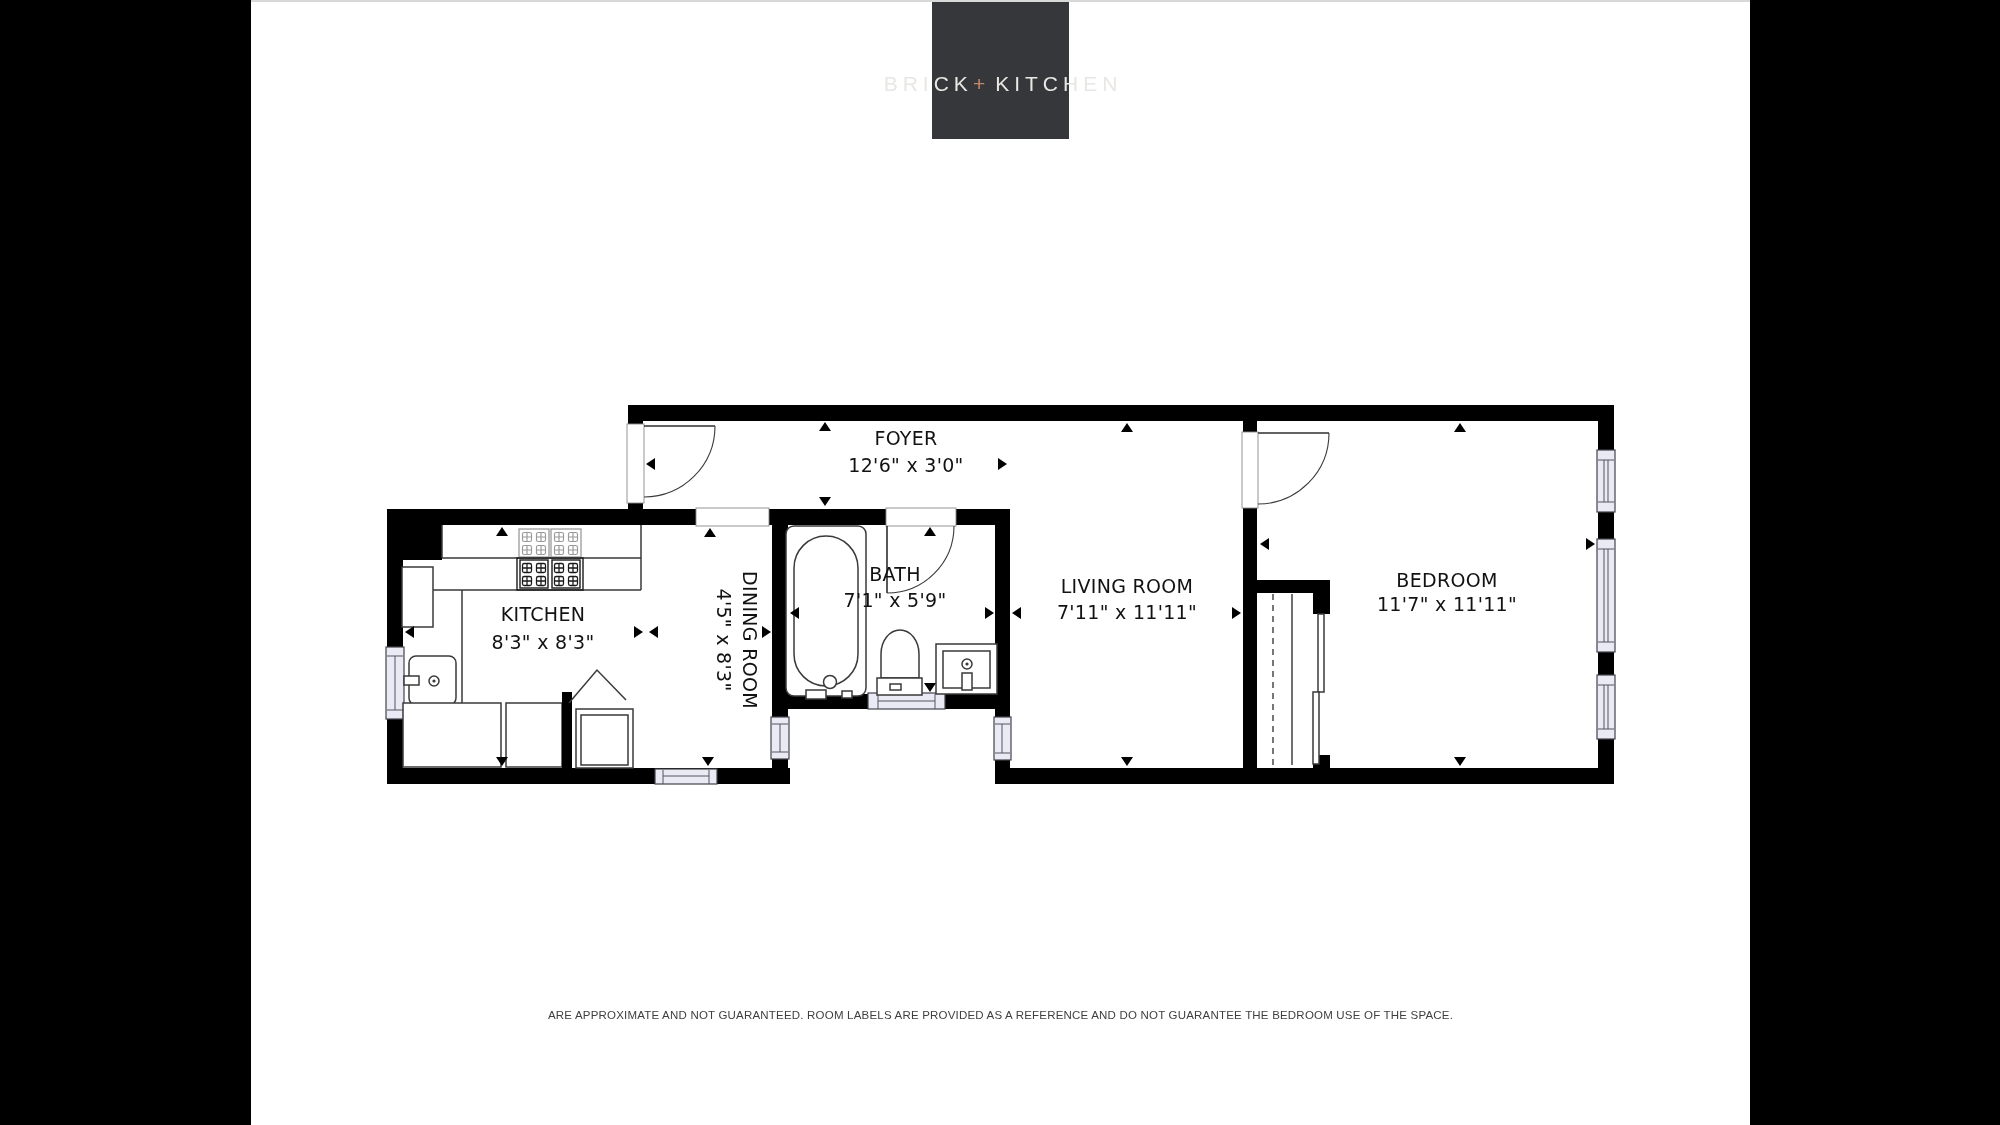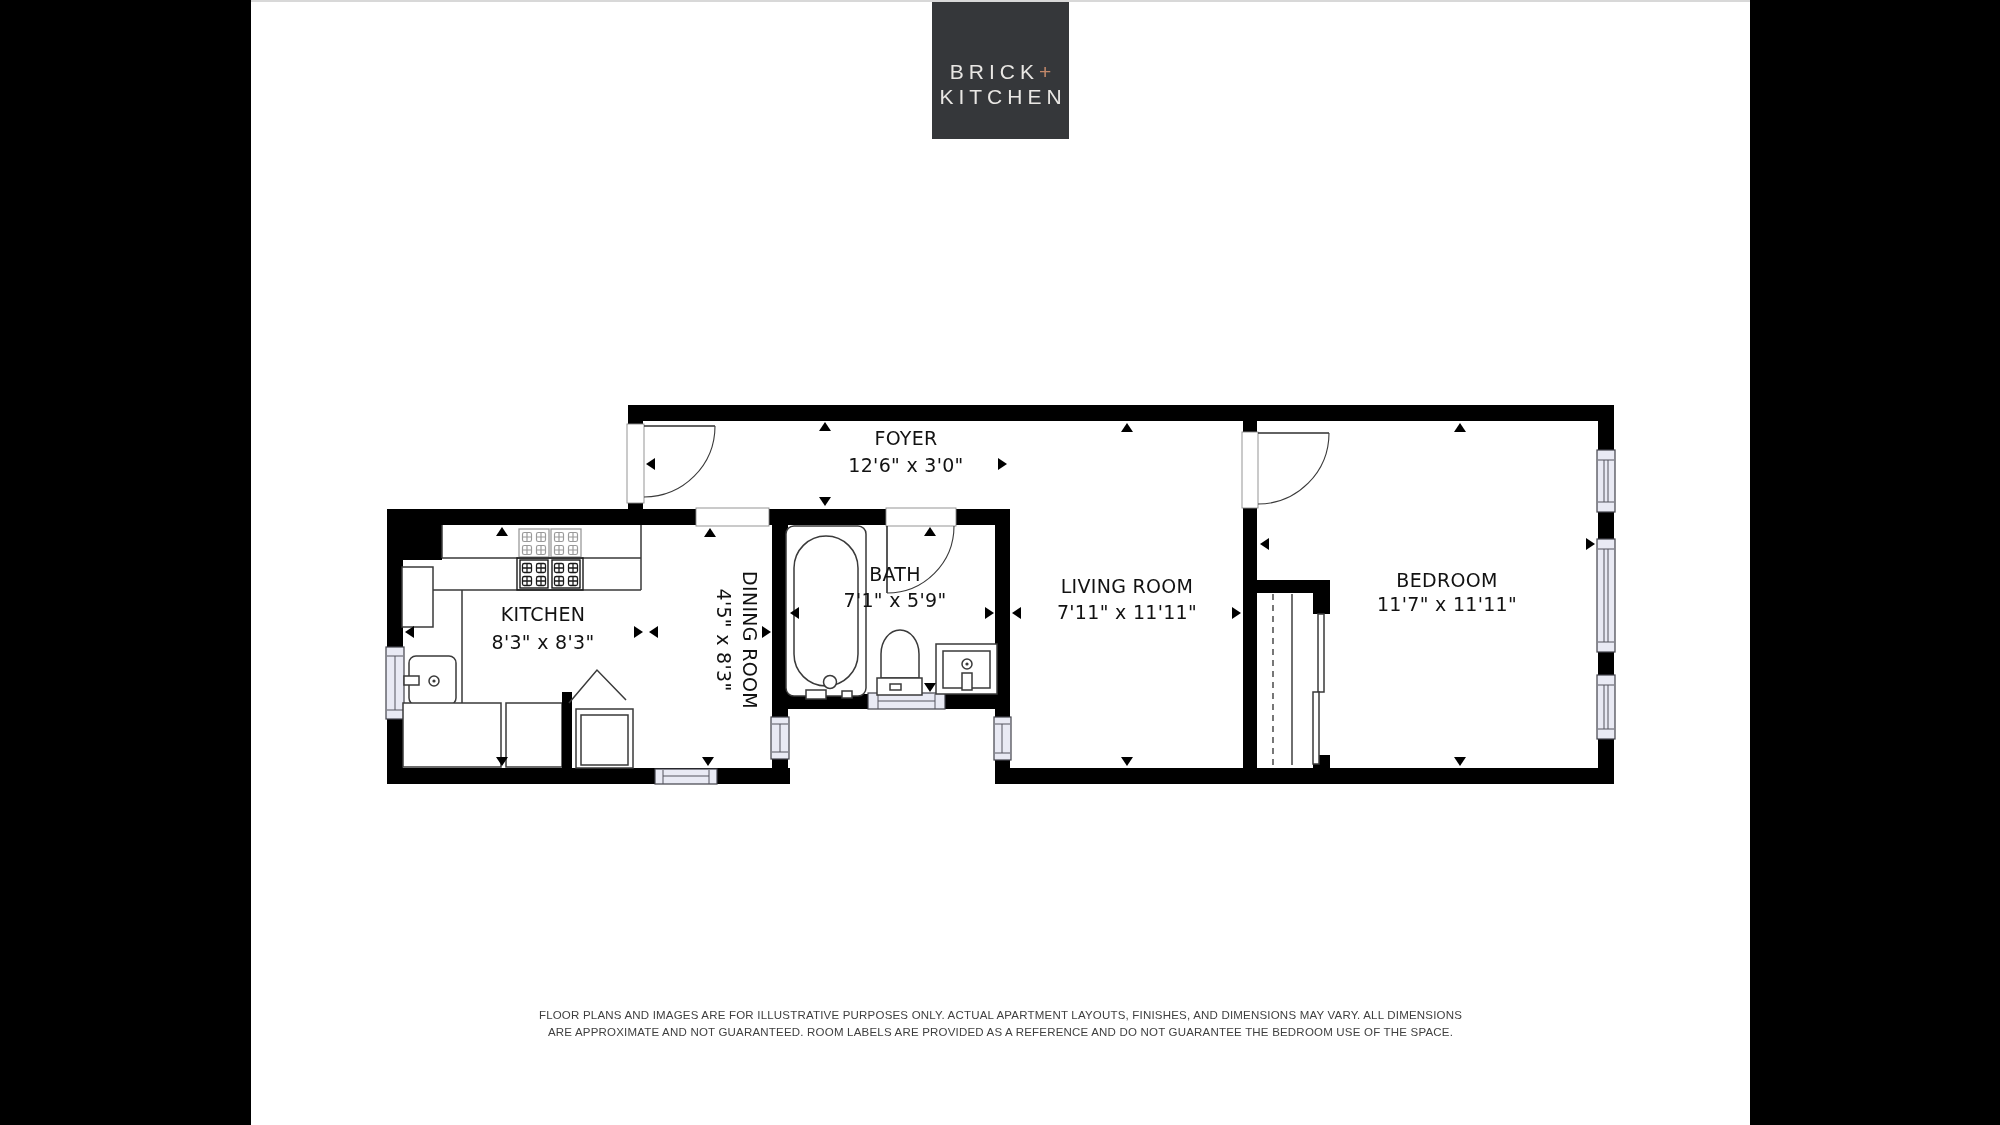--- a/index.html
+++ b/index.html
@@ -4,21 +4,21 @@
 <style>
   html,body{margin:0;padding:0;background:#000;}
   .stage{position:relative;width:2000px;height:1125px;background:#000;overflow:hidden;
          font-family:"Liberation Sans",sans-serif;}
   .letterbox{position:absolute;top:0;height:1125px;background:#000;}
   .letterbox.left{left:0;width:251px;}
   .letterbox.right{left:1750px;width:250px;}
   .canvas{position:absolute;left:251px;top:0;width:1499px;height:1125px;background:#fff;
           border-top:2px solid #d8d8d8;box-sizing:border-box;}
   .logo{position:absolute;left:681px;top:0;width:137px;height:137px;background:#35373a;
-        display:flex;flex-direction:column;align-items:center;justify-content:center;
+        display:flex;flex-direction:row;align-items:center;justify-content:center;
         padding-top:26px;box-sizing:border-box;}
   .logo-line{color:#e9e7e4;font-size:21px;font-weight:400;letter-spacing:5px;
              line-height:25px;white-space:nowrap;margin-left:5px;}
   .logo-plus{color:#c2886a;}
   .plan-svg{position:absolute;left:0;top:0;width:1499px;height:1125px;}
   .wall{fill:#000;stroke:none;}
   .win{fill:#e9eaf4;stroke:#42424a;stroke-width:1.2;}
   .winline{stroke:#55555e;stroke-width:1;fill:none;}
   .jamb{fill:#fff;stroke:#8a8a8a;stroke-width:0.9;}
   .leaf{stroke:#2e2e2e;stroke-width:1.6;fill:none;}
@@ -252,18 +252,17 @@
         <text class="rl" x="895" y="579">BATH</text>
         <text class="rl" x="895" y="605">7'1" x 5'9"</text>
         <text class="rl" x="1127" y="591">LIVING ROOM</text>
         <text class="rl" x="1127" y="617">7'11" x 11'11"</text>
         <text class="rl" x="1447" y="585">BEDROOM</text>
         <text class="rl" x="1447" y="609">11'7" x 11'11"</text>
       </g>
     </svg>
 
     <div class="disclaimer">
-      <div>FLOOR PLANS AND IMAGES ARE FOR ILLUSTRATIVE PURPOSES ONLY. ACTUAL APARTMENT LAYOUTS, FINISHES, AND DIMENSIONS MAY VARY. ALL DIMENSIONS</div>
       <div>ARE APPROXIMATE AND NOT GUARANTEED. ROOM LABELS ARE PROVIDED AS A REFERENCE AND DO NOT GUARANTEE THE BEDROOM USE OF THE SPACE.</div>
     </div>
 
   </div>
 </div>
 
 </body></html>

